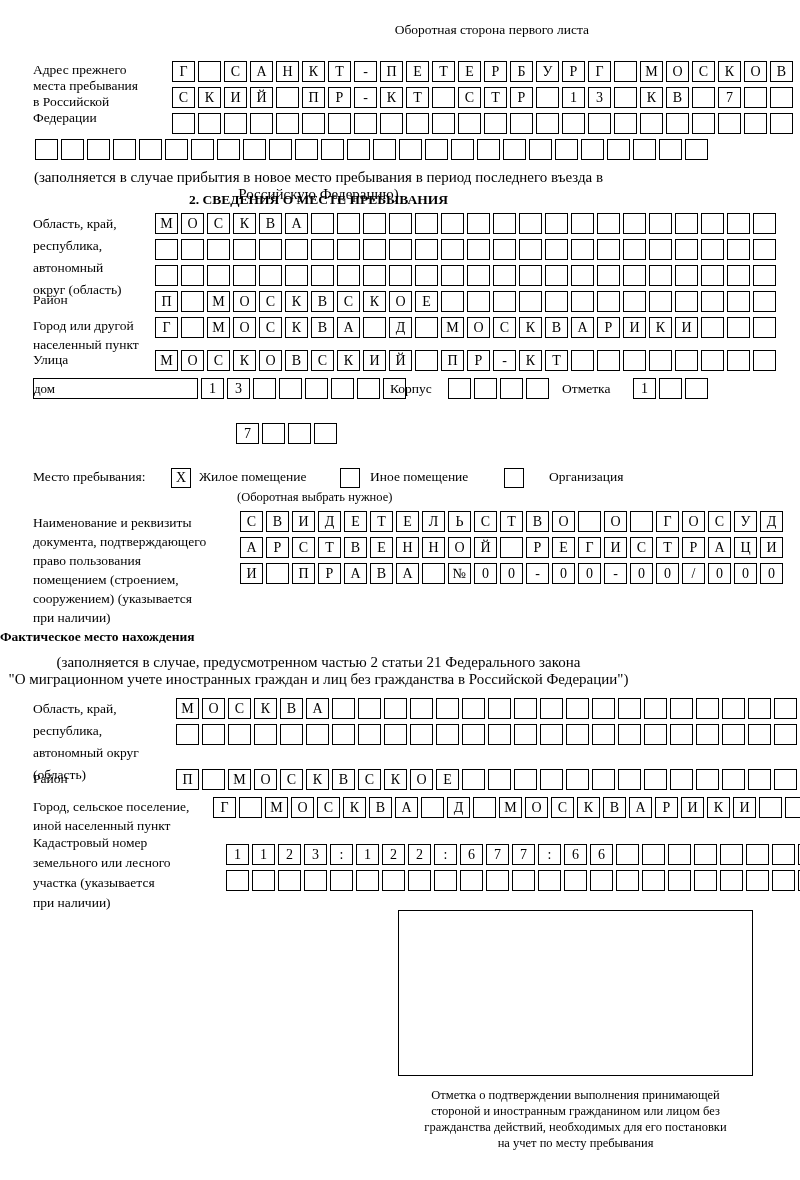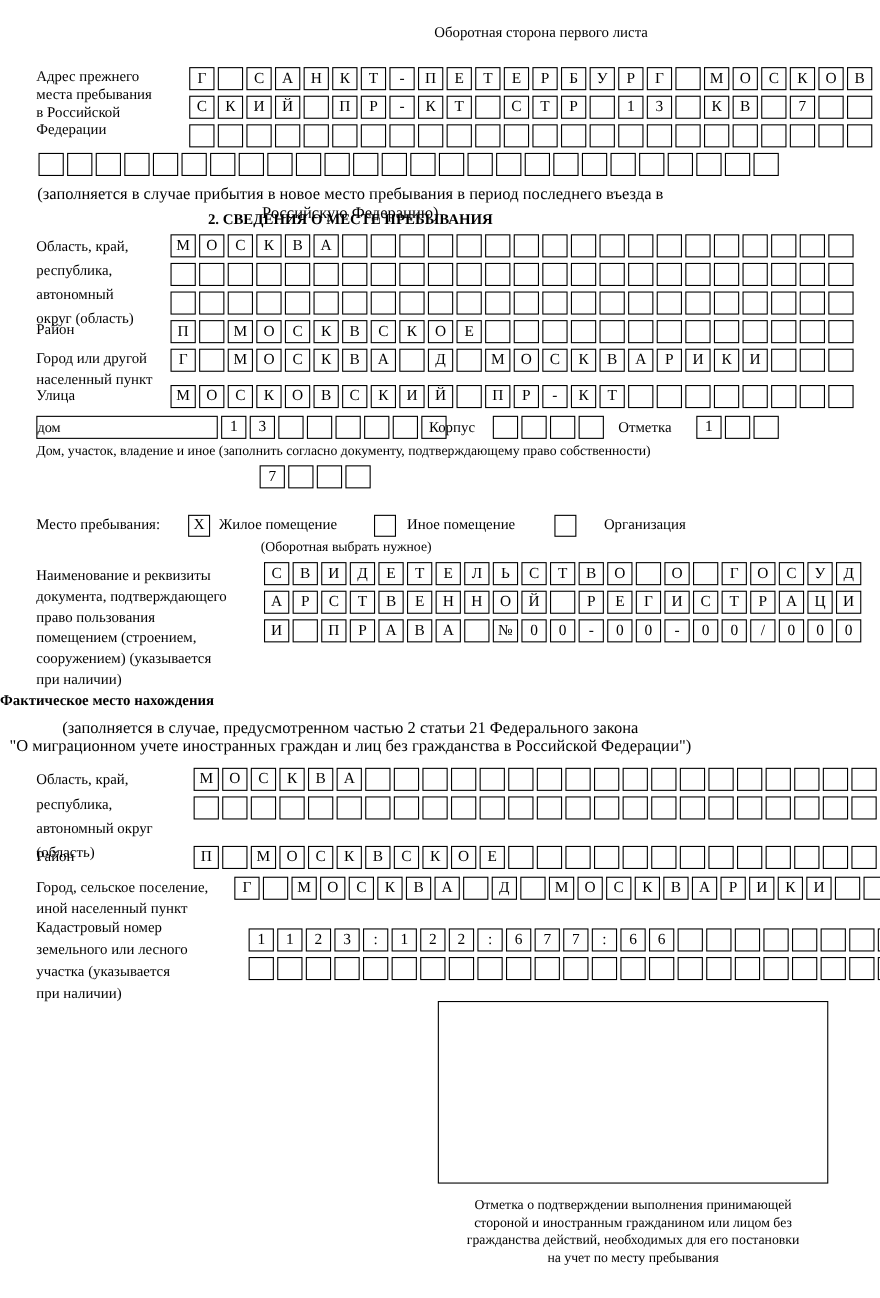--- a/index.html
+++ b/index.html
@@ -386,21 +386,20 @@
       <div class="bx"></div>
       <div class="bx"></div>
     </div>
   <div class="inline-lbl" style="left:562px;top:381px;">Отметка</div>
   <div class="boxrow" id="s2-stroenie" style="left:633px;top:378px;">
       <div class="bx">1</div>
       <div class="bx"></div>
       <div class="bx"></div>
     </div>
 
-  <div class="lbl-sm" style="position:absolute;left:33px;top:403px;">Дом, участок, владение и иное (заполнить согласно документу, подтверждающему право собственности)</div>
 
   <div class="boxrow" id="s2-flat" style="left:236px;top:423px;">
       <div class="bx">7</div>
       <div class="bx"></div>
       <div class="bx"></div>
       <div class="bx"></div>
     </div>
 
   <div class="lbl" style="position:absolute;left:33px;top:469px;">Место пребывания:</div>
   <div class="chk" style="position:absolute;left:171px;top:468px;">Х</div>

